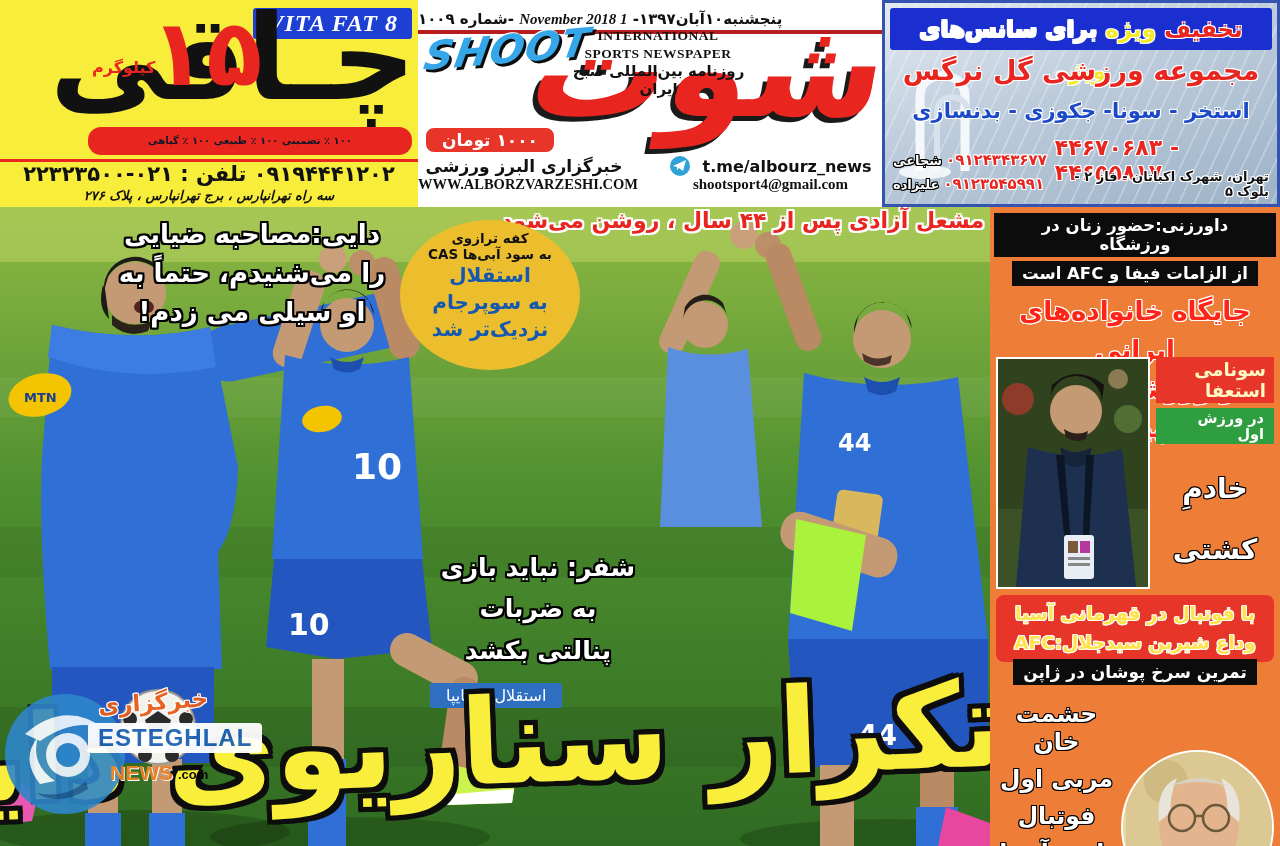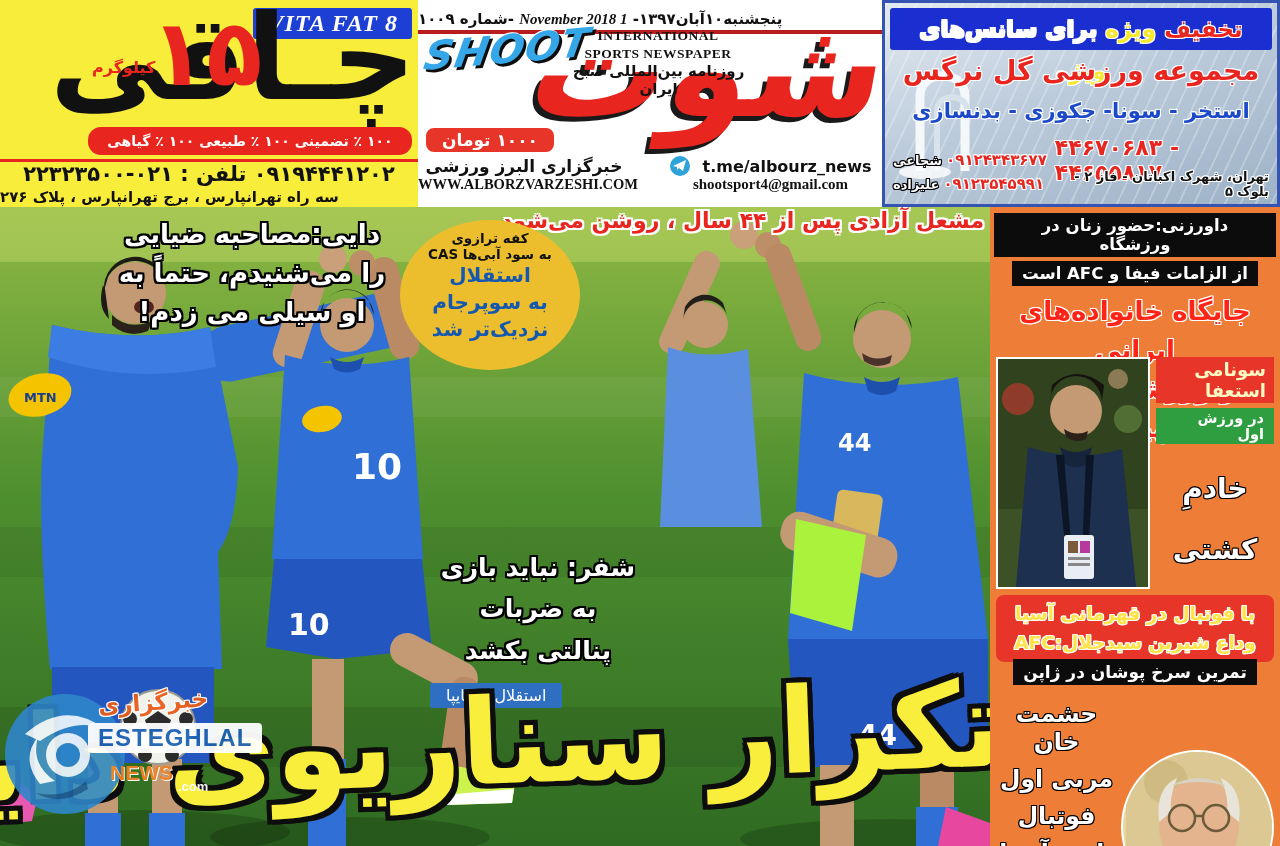--- a/index.html
+++ b/index.html
@@ -13,26 +13,26 @@
   .obs{text-shadow:-1px -1px 0 #000,1px -1px 0 #000,-1px 1px 0 #000,1px 1px 0 #000,0 -1px 0 #000,0 1px 0 #000,-1px 0 0 #000,1px 0 0 #000;}
 
   
   #ad-left{left:0;top:0;width:418px;height:207px;background:#f7ed3a;overflow:hidden;}
   #ad-left .vita{position:absolute;right:6px;top:8px;background:#1e3fd4;color:#fff;
       font:italic bold 24px "Liberation Serif","DejaVu Serif",serif;padding:2px 14px;border-radius:3px;letter-spacing:1px;}
   #ad-left .chaghi{position:absolute;right:2px;top:-12px;font-size:118px;font-weight:bold;color:#111;line-height:1.2;}
   #ad-left .kg-num{position:absolute;left:150px;top:8px;font-size:92px;font-weight:bold;color:#e8251f;line-height:1;}
   #ad-left .kg-unit{position:absolute;left:92px;top:58px;font-size:16px;font-weight:bold;color:#e8251f;}
   #ad-left .band{position:absolute;left:88px;top:127px;width:324px;height:28px;background:#e8251f;border-radius:13px;
-      color:#ffffff;font-size:14px;font-weight:bold;text-align:center;line-height:28px;direction:rtl;}
+      color:#0f172a;font-size:10px;font-weight:bold;text-align:center;line-height:28px;direction:rtl;}
   #ad-left .rule{position:absolute;left:0;top:159px;width:418px;height:3px;background:#e8251f;}
   #ad-left .phone{position:absolute;left:0;top:162px;width:418px;text-align:center;direction:rtl;
       font-size:21px;font-weight:bold;color:#111;}
-  #ad-left .addr{position:absolute;left:0;top:188px;width:418px;text-align:left;direction:rtl;
-      font-size:15px;font-weight:bold;color:#111;}
+  #ad-left .addr{position:absolute;left:0;top:188px;width:418px;text-align:center;direction:rtl;
+      font-size:13px;font-weight:bold;color:#111;font-style:italic;}
 
   
   #masthead{left:418px;top:0;width:464px;height:207px;background:#fff;overflow:hidden;}
   #masthead .dateline{position:absolute;left:0;top:0;width:100%;height:22px;direction:rtl;text-align:left;
       font-size:15px;font-weight:bold;color:#111;border-bottom:4px solid #b91c1c;line-height:22px;margin-top:8px;}
   #masthead .dateline .en{font:italic bold 15px "Liberation Serif","DejaVu Serif",serif;}
   #masthead .logo-fa{position:absolute;right:-4px;top:-14px;font-size:135px;font-weight:bold;color:#e8251f;
       line-height:1.25;transform:skewX(-10deg);text-shadow:-4px 5px 0 #1a1a1a;z-index:1;}
   #masthead .logo-en{position:absolute;left:8px;top:26px;font:italic bold 40px "DejaVu Sans",sans-serif;
       color:#35a7e8;letter-spacing:1px;transform:skewX(-14deg) rotate(-5deg);
@@ -99,21 +99,21 @@
         -5px -5px 0 #0d0d0d,0 -5px 0 #0d0d0d,5px -5px 0 #0d0d0d,-5px 0 0 #0d0d0d,5px 0 0 #0d0d0d,
         -5px 5px 0 #0d0d0d,0 5px 0 #0d0d0d,5px 5px 0 #0d0d0d,
         -2px -2px 0 #0d0d0d,2px -2px 0 #0d0d0d,-2px 2px 0 #0d0d0d,2px 2px 0 #0d0d0d;}
   .watermark{position:absolute;left:0;bottom:0;width:255px;height:185px;z-index:4;opacity:.95;}
   .watermark .wm-fa{position:absolute;left:98px;top:28px;font-size:23px;font-weight:bold;color:#e85c1a;
       transform:rotate(-4deg);}
   .watermark .wm-en{position:absolute;left:88px;top:62px;background:#fff;border-radius:4px;padding:1px 10px;
       font:bold 24px "Liberation Sans",sans-serif;color:#1e63b4;letter-spacing:1px;}
   .watermark .wm-news{position:absolute;left:110px;top:100px;font:bold 21px "Liberation Sans",sans-serif;color:#ef8124;
       text-shadow:1px 1px 0 #fff;}
-  .watermark .wm-com{position:absolute;left:178px;top:118px;font:bold 13px "Liberation Sans",sans-serif;color:#ffffff;}
+  .watermark .wm-com{position:absolute;left:178px;top:106px;font:bold 13px "Liberation Sans",sans-serif;color:#000000;}
 
   
   #right-col{left:990px;top:207px;width:290px;height:760px;background:#ee7e37;overflow:hidden;direction:rtl;}
   .kicker{display:block;width:fit-content;margin:0 auto;background:#0c0c0c;color:#fff;
       font-size:16.5px;font-weight:bold;padding:3px 10px;direction:rtl;}
   .story1{position:absolute;left:4px;right:4px;top:6px;text-align:center;}
   .story1 .k2{margin-top:4px;}
   .story1 .red-hl{margin-top:6px;color:#ff2418;font-size:26px;font-weight:bold;line-height:1.5;}
   .story2{position:absolute;left:6px;right:6px;top:150px;height:232px;display:flex;direction:rtl;gap:6px;}
   .story2 .labels{width:118px;display:flex;flex-direction:column;align-items:center;}

